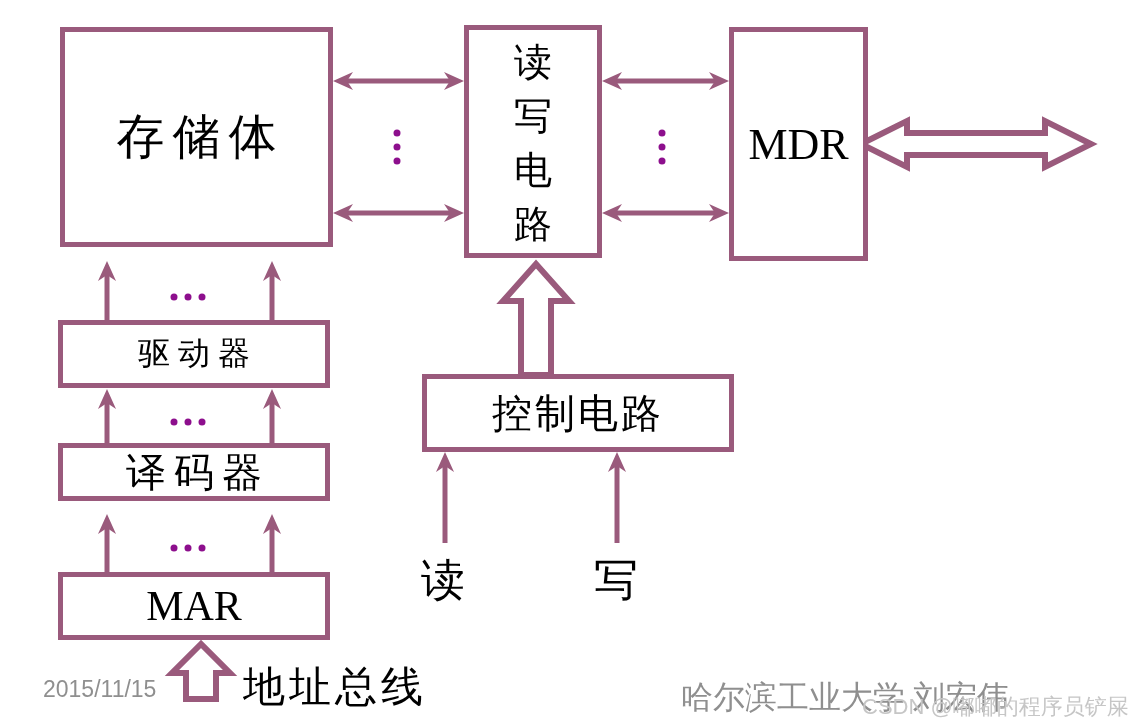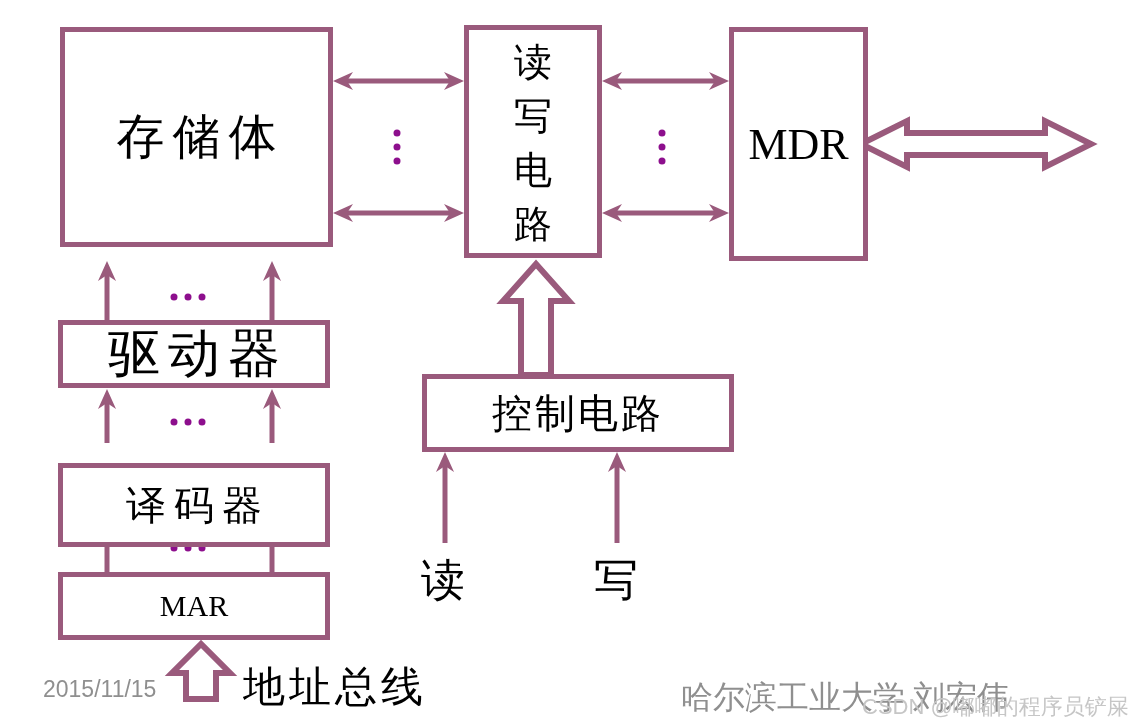--- a/index.html
+++ b/index.html
@@ -9,23 +9,23 @@
   }
   .box{
     position:absolute;border:5px solid var(--stroke);background:#fff;
     display:flex;align-items:center;justify-content:center;box-sizing:border-box;
     color:var(--label-text);
   }
   .box-memory{left:60px;top:27px;width:273px;height:220px;font-size:48px;letter-spacing:8px;text-indent:8px;}
   .box-rw{left:464px;top:25px;width:138px;height:233px;}
   .rw-text{width:40px;font-size:38px;line-height:54px;word-break:break-all;text-align:center;margin-top:2px;}
   .box-mdr{left:729px;top:27px;width:139px;height:234px;font-size:44px;}
-  .box-driver{left:58px;top:320px;width:272px;height:68px;font-size:52px;letter-spacing:8px;text-indent:8px;}
-  .box-decoder{left:58px;top:443px;width:272px;height:84px;font-size:40px;letter-spacing:8px;text-indent:8px;margin-top:20px;}
-  .box-mar{left:58px;top:572px;width:272px;height:68px;font-size:30px;}
+  .box-driver{left:58px;top:320px;width:272px;height:68px;font-size:32px;letter-spacing:8px;text-indent:8px;}
+  .box-decoder{left:58px;top:443px;width:272px;height:58px;font-size:40px;letter-spacing:8px;text-indent:8px;}
+  .box-mar{left:58px;top:572px;width:272px;height:68px;font-size:42px;}
   .box-control{left:377px;top:374px;width:312px;height:78px;font-size:40px;letter-spacing:3px;margin-left:45px;}
   .free-label{position:absolute;color:var(--label-text);white-space:nowrap;}
   .lbl-databus{left:884px;top:66px;font-size:42px;letter-spacing:2px;}
   .lbl-addressbus{left:243px;top:659px;font-size:42px;letter-spacing:4px;}
   .lbl-read{left:421px;top:551px;font-size:44px;}
   .lbl-write{left:594px;top:551px;font-size:44px;}
   .footer-text{position:absolute;font-family:"Liberation Sans","DejaVu Sans",sans-serif;}
   .lbl-date{left:43px;top:676px;font-size:23px;color:var(--footer-text);}
   .lbl-credit{left:681px;top:676px;font-size:32px;color:var(--footer-text);font-family:"Liberation Serif","DejaVu Serif",serif;}
   .lbl-watermark{left:862px;top:692px;font-size:22px;color:var(--watermark-text);}

